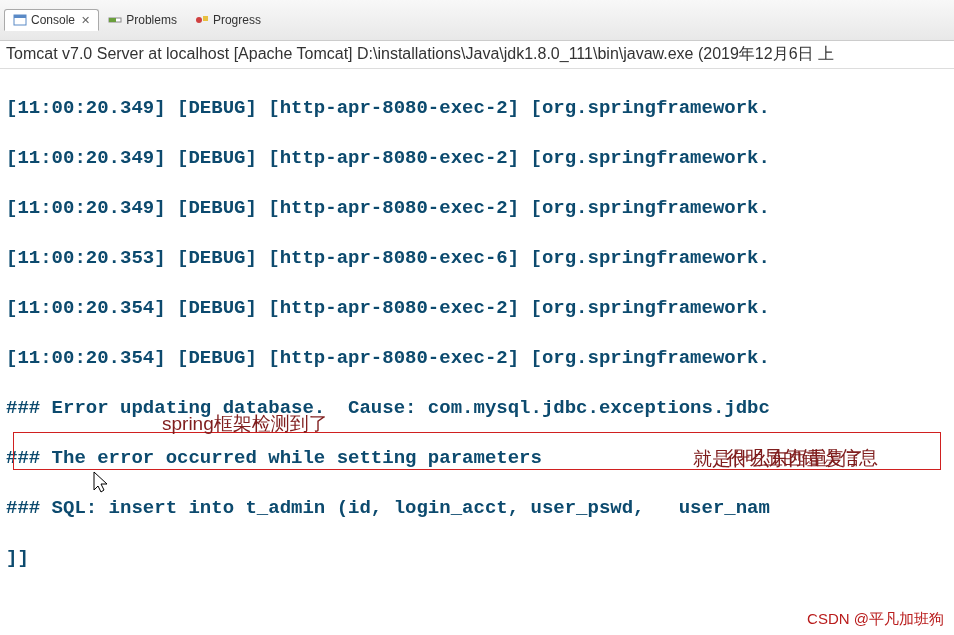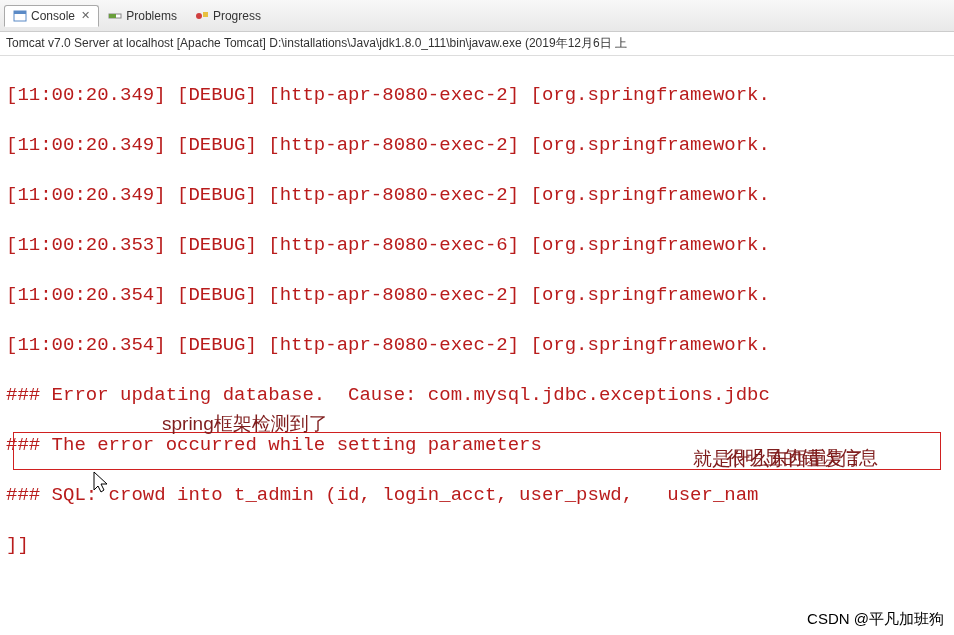--- a/index.html
+++ b/index.html
@@ -10,21 +10,21 @@
     width: 954px;
     height: 635px;
     overflow: hidden;
     position: relative;
   }
   .tab-bar {
     display: flex;
     align-items: center;
     background: linear-gradient(#f8f8f8, #e8e8e8);
     border-bottom: 1px solid #ccc;
-    height: 32px;
+    height: 41px;
     padding-left: 4px;
   }
   .tab {
     display: flex;
     align-items: center;
     padding: 3px 8px;
     font-size: 12px;
     color: #333;
     border: 1px solid transparent;
     cursor: pointer;
@@ -32,57 +32,57 @@
   }
   .tab.active {
     background: #fff;
     border: 1px solid #aaa;
     border-bottom: 1px solid #fff;
     border-radius: 3px 3px 0 0;
   }
   .tab-icon { width: 14px; height: 14px; display: inline-block; }
   .close-x { color: #666; font-size: 11px; margin-left: 2px; }
   .server-line {
-    font-size: 12px;
+    font-size: 16px;
     color: #333;
     padding: 3px 6px;
     background: #fff;
     border-bottom: 1px solid #ddd;
     white-space: nowrap;
   }
   .console {
     background: #fff;
     font-family: "Courier New", Consolas, monospace;
     font-size: 19px;
     line-height: 25px;
     padding: 2px 6px;
     white-space: pre;
     overflow: hidden;
   }
-  .black { color: #b91c1c; }
+  .black { color: #0c4a6e; font-weight: bold; }
   .annot {
     position: absolute;
     color: #7f1d1d;
     font-size: 19px;
     font-family: "Microsoft YaHei", sans-serif;
   }
   .hl-box {
     position: absolute;
     border: 1px solid #d02020;
     pointer-events: none;
   }
   .cursor {
     position: absolute;
     pointer-events: none;
   }
   .watermark {
     position: absolute;
     right: 10px;
     bottom: 6px;
-    color: #000000;
+    color: #b91c1c;
     font-size: 15px;
     font-family: Arial, sans-serif;
   }
   .line { white-space: pre; }
 </style>
 </head>
 <body>
 
 <div class="tab-bar">
   <div class="tab active">
@@ -119,21 +119,21 @@
 
 <div class="console">
 <div class="line black">[11:00:20.349] [DEBUG] [http-apr-8080-exec-2] [org.springframework.</div>
 <div class="line black">[11:00:20.349] [DEBUG] [http-apr-8080-exec-2] [org.springframework.</div>
 <div class="line black">[11:00:20.349] [DEBUG] [http-apr-8080-exec-2] [org.springframework.</div>
 <div class="line black">[11:00:20.353] [DEBUG] [http-apr-8080-exec-6] [org.springframework.</div>
 <div class="line black">[11:00:20.354] [DEBUG] [http-apr-8080-exec-2] [org.springframework.</div>
 <div class="line black">[11:00:20.354] [DEBUG] [http-apr-8080-exec-2] [org.springframework.</div>
 <div class="line black">### Error updating database.  Cause: com.mysql.jdbc.exceptions.jdbc</div>
 <div class="line black">### The error occurred while setting parameters</div>
-<div class="line black">### SQL: crowd into t_admin (id, login_acct, user_pswd,   user_nam</div>
+<div class="line black">### SQL: insert into t_admin (id, login_acct, user_pswd,   user_nam</div>
 <div class="line black">]]</div>
 
 
 
 
 
 
 </div>
 
 <div class="hl-box" style="left:13px; top:432px; width:928px; height:38px;"></div>

